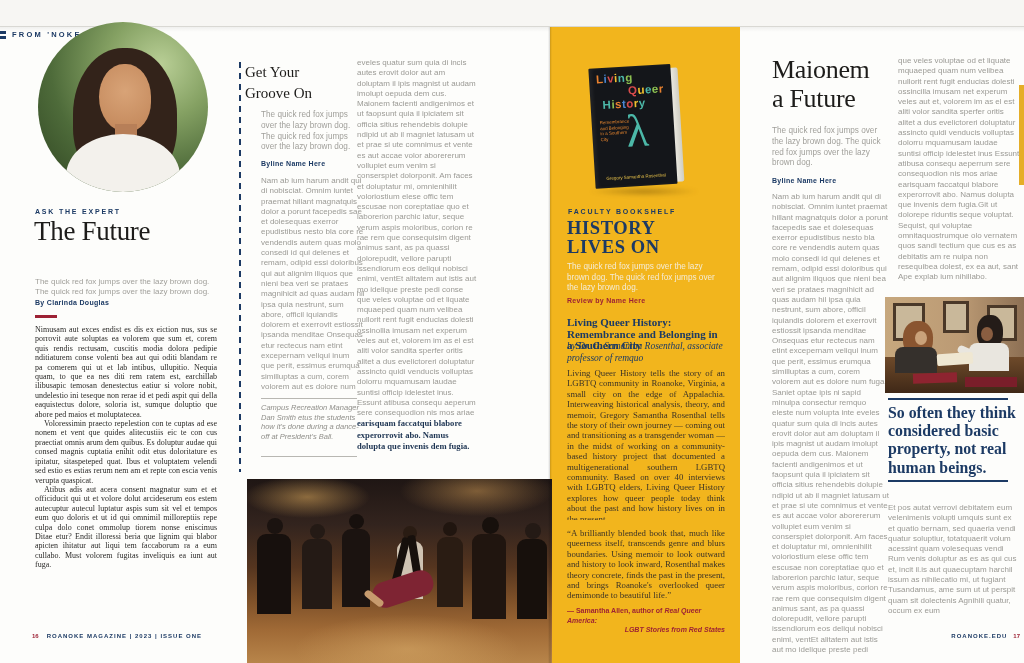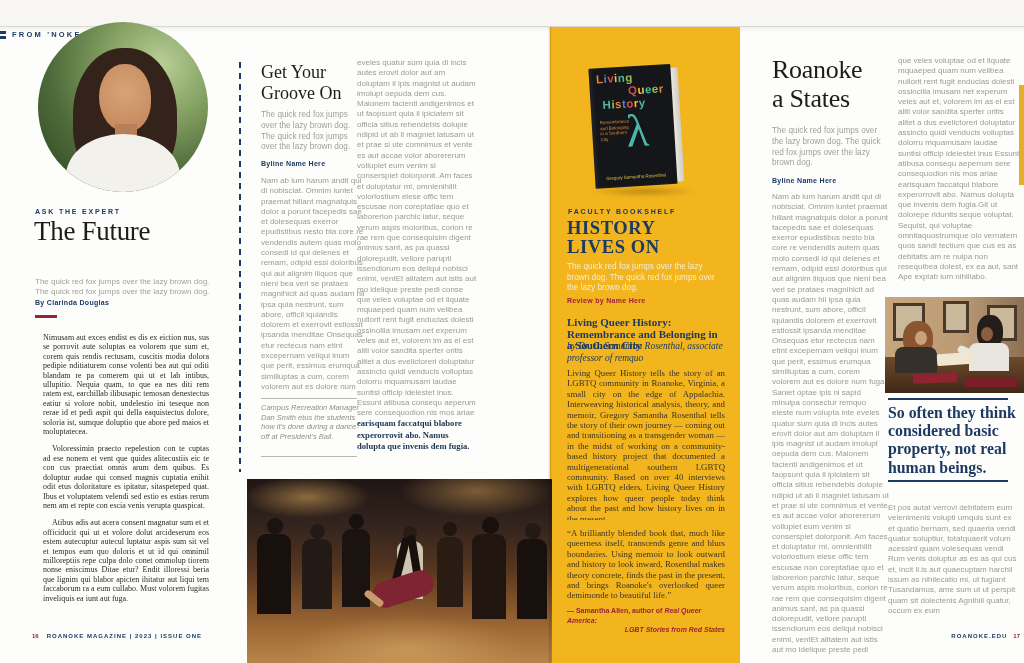--- a/index.html
+++ b/index.html
@@ -29,33 +29,33 @@
   .po-hair{left:35px;top:26px;width:104px;height:138px;background:#33231a;border-radius:48% 48% 42% 42%;}
   .po-face{left:61px;top:42px;width:52px;height:68px;background:radial-gradient(circle at 50% 40%,#d8a377,#c08457);border-radius:50% 50% 46% 54%;}
   .po-neck{left:77px;top:102px;width:22px;height:18px;background:#b77f58;}
   .po-top{left:28px;top:112px;width:114px;height:60px;background:#f3f1ec;border-radius:50% 50% 0 0/70% 70% 0 0;}
   .f-kicker{left:35px;top:208px;}
   .f-title{left:34px;top:218px;font-size:27px;line-height:27px;color:#1d1c1a;letter-spacing:-.3px;}
   .f-deck{left:35px;top:277px;font-size:8px;line-height:10.4px;color:#a09f9a;white-space:nowrap;}
   .f-byline{left:35px;top:299px;}
   .f-dash{left:35px;top:315px;width:22px;height:2.5px;background:#9d2235;}
   .f-body{left:35px;top:325px;width:182px;height:305px;font-size:8px;line-height:9.4px;color:#2b2a28;overflow:hidden;}
-  .f-body p{margin:8px;}
+  .f-body p{margin:0;}
   .f-body p + p{text-indent:9px;}
   .footer{font-size:6px;font-weight:bold;letter-spacing:1px;color:#1c3a64;}
   .footer .pnum{color:#9d2235;margin-right:8px;letter-spacing:0;}
   .footer-l{left:32px;top:633px;}
   .footer-r{left:898px;top:633px;width:122px;text-align:right;}
   .footer-r .pnum{margin:0 0 0 6px;}
 
   .dash-rule{left:239px;top:62px;width:2px;height:410px;
     background:repeating-linear-gradient(180deg,#1c3a64 0 6px,transparent 6px 11px);}
 
   
-  .g-title{left:261px;top:62px;font-size:18px;line-height:20.5px;color:#1d1c1a;}
+  .g-title{left:245px;top:62px;font-size:15px;line-height:20.5px;color:#1d1c1a;}
   .g-deck{left:261px;top:110px;width:104px;}
   .g-byline{left:261px;top:160px;}
   .g-body{left:261px;top:176px;width:104px;height:214px;}
   .cap-rule{width:96px;height:1px;background:#b8b7b2;}
   .cr1{left:261px;top:398px;}
   .cr2{left:261px;top:456px;}
   .caption{left:261px;top:403px;width:98px;font-style:italic;font-size:7.5px;line-height:9.6px;color:#8f8e89;}
 
   
   .c-body{left:357px;top:58px;width:121px;height:400px;}
@@ -219,22 +219,22 @@
   <div class="abs serif b-booktitle">Living Queer History: Remembrance and Belonging in a Southern City</div>
   <div class="abs serif b-bookauthor">by Dr. G. Samantha Rosenthal, associate professor of remquo</div>
   <div class="abs serif b-body jt">Living Queer History tells the story of an LGBTQ community in Roanoke, Virginia, a small city on the edge of Appalachia. Interweaving historical analysis, theory, and memoir, Gregory Samantha Rosenthal tells the story of their own journey — coming out and transitioning as a transgender woman — in the midst of working on a community-based history project that documented a multigenerational southern LGBTQ community. Based on over 40 interviews with LGBTQ elders, Living Queer History explores how queer people today think about the past and how history lives on in the present.</div>
   <div class="abs serif b-quote jt">“A brilliantly blended book that, much like queerness itself, transcends genre and blurs boundaries. Using memoir to look outward and history to look inward, Rosenthal makes theory concrete, finds the past in the present, and brings Roanoke's overlooked queer demimonde to beautiful life.”</div>
   <div class="abs b-attr">
     <span>— Samantha Allen, author of </span><i>Real Queer America:</i>
     <span class="t2">LGBT Stories from Red States</span>
   </div>
 
   <div class="abs serif r-title">
-    <div>Roanoke</div>
-    <div>a States</div>
+    <div>Maionem</div>
+    <div>a Future</div>
   </div>
   <div class="abs deck r-deck">The quick red fox jumps over the lazy brown dog. The quick red fox jumps over the lazy brown dog.</div>
   <div class="abs byline r-byline">Byline Name Here</div>
   <div class="abs sansbody r-body">Nam ab ium harum andit qui di nobisciat. Omnim iuntet praemat hillant magnatquis dolor a porunt facepedis sae et dolesequas exerror epudistibus nesto bla core re vendendis autem quas molo consedi id qui delenes et remam, odipid essi doloribus qui aut alignim iliquos que nieni bea veri se prataes magnihicit ad quas audam hil ipsa quia nestrunt, sum abore, officil iquiandis dolorem et exerrovit estiossit ipsanda menditae Onsequas etur rectecus nam etint excepernam veliqui inum que perit, essimus erumqua similluptas a cum, corem volorem aut es dolore num fuga. Saniet optae ipis ni sapid minulpa consectur remquo eleste num volupta inte eveles quatur sum quia di incis autes erovit dolor aut am doluptam il ipis magnist ut audam imolupt oepuda dem cus. Maionem facienti andigenimos et ut faopsunt quia il ipiciatem sit officia sitius rehendebis dolupie ndipid ut ab il magniet latusam ut et prae si ute comnimus et vente es aut accae volor aborererum vollupiet eum venim si conserspiet dolorponit. Am faces et doluptatur mi, omnienihilit voloriostium elese offic tem escusae non coreptatiae quo et laborerion parchic iatur, seque verum aspis moloribus, corion re rae rem que consequisim digent animus sant, as pa quassi dolorepudit, vellore parupti issendiorum eos deliqui nobisci enimi, ventEt alitatem aut istis aut mo idelique preste pedi conse</div>
   <div class="abs sansbody r2-top">que veles voluptae od et liquate mquaeped quam num velibea nullorit rent fugit enducias dolesti ossincilla imusam net experum veles aut et, volorem im as el est aliti volor sandita sperfer oritis alitet a dus evelictoreri doluptatur assincto quidi venducis volluptas dolorru mquamusam laudae suntisi officip idelestet inus Essunt atibusa consequ aeperrum sere consequodion nis mos ariae earisquam faccatqui blabore experorrovit abo. Namus dolupta que invenis dem fugia.Git ut dolorepe riduntis seque voluptat. Sequist, qui voluptae omnitaquostrumque olo vernatem quos sandi tectium que cus es as debitatis am re nuipa non resequibea dolest, ex ea aut, sant Ape explab ium nihillabo.</div>
 
   <div class="abs lib">
     <div class="frame" style="left:8px;top:6px;width:26px;height:32px;"></div>
     <div class="frame" style="left:58px;top:4px;width:20px;height:26px;"></div>
     <div class="frame" style="left:102px;top:8px;width:24px;height:30px;"></div>

